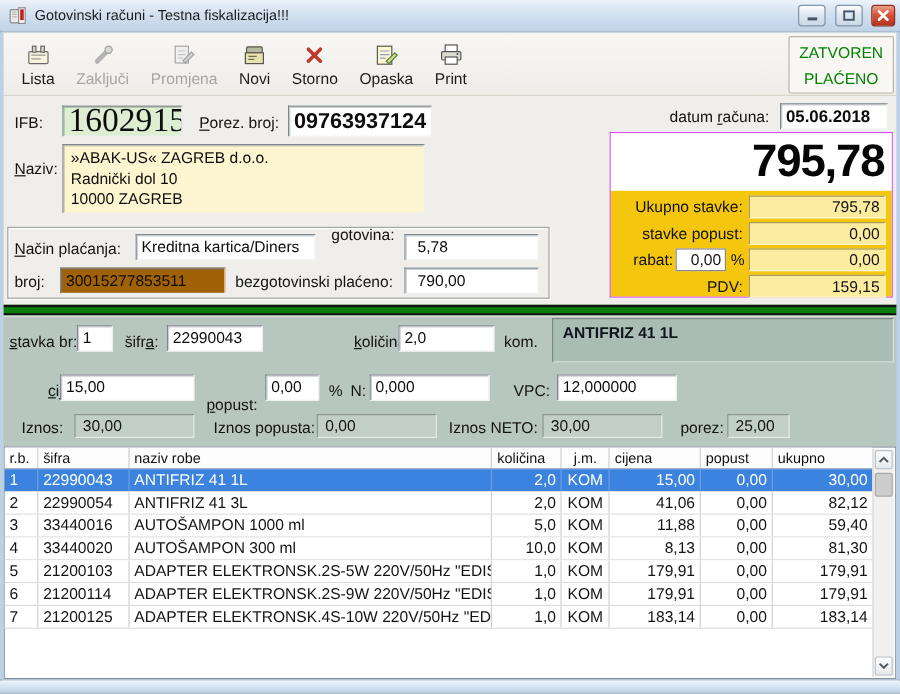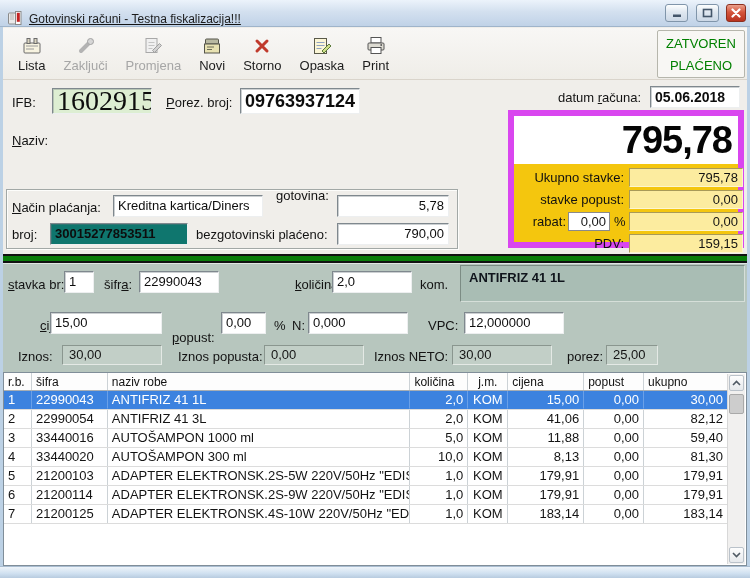--- a/index.html
+++ b/index.html
@@ -7,21 +7,21 @@
   .window{
     position:relative;width:750px;height:578px;overflow:hidden;
     background:#f0eeea;
     font-family:"Liberation Sans","DejaVu Sans",sans-serif;
     font-size:13px;color:#141414;
     box-shadow:inset 0 0 0 1px #7e96ac;
   }
   
   .titlebar{position:absolute;left:0;top:0;width:750px;height:27px;
     background:linear-gradient(#ecf3fb,#d3e0ef 45%,#c0d2e7);
-    border-bottom:1px solid #9fb4ca;display:flex;align-items:flex-end;text-decoration:underline;}
+    border-bottom:1px solid #9fb4ca;display:flex;align-items:center;}
   .title-icon{width:16px;height:16px;margin:0 6px 0 7px;}
   .title-text{font-size:12px;color:#1b1b1b;}
   .winbtn{position:absolute;top:4px;height:18px;border:1px solid #8095aa;border-radius:3px;
     display:flex;align-items:center;justify-content:center;
     background:linear-gradient(#fdfefe,#dfe7f0 45%,#ccd8e6);}
   .winbtn.min{left:665px;width:23px;}
   .winbtn.max{left:696px;width:23px;}
   .winbtn.close{left:726px;width:20px;border-color:#8c2f1f;
     background:linear-gradient(#eda globe,#d45)}
   .winbtn.close{background:linear-gradient(#eba08c,#d4553c 45%,#b93категория)}
@@ -37,32 +37,32 @@
   .status-panel{position:absolute;left:657px;top:30px;width:88px;height:48px;
     background:#f8f7f4;border:1px solid #b6b6ac;border-radius:2px;
     color:#008000;text-align:center;font-size:13px;line-height:22px;padding-top:2px;}
   
   .lbl{position:absolute;white-space:nowrap;color:#131313;}
   .lbl .u{text-decoration:underline;}
   .fld{position:absolute;background:#fff;border:1px solid #7f888e;
     border-right-color:#edeff0;border-bottom-color:#edeff0;
     box-shadow:inset 1px 1px 0 rgba(110,120,126,.35);
     padding:2px 4px;white-space:nowrap;overflow:hidden;color:#0d0d0d;}
-  .fld.right{text-align:right;padding-left:10px;}
-  .fld.cream{background:#0f766e;font-weight:bold;}
+  .fld.right{padding-left:10px;}
+  .fld.cream{background:#a16207;}
   
   .ifb-fld{left:52px;top:88px;width:100px;height:26px;background:#ddeed2;
     font-family:"Liberation Serif","DejaVu Serif",serif;font-size:28px;line-height:21px;padding-top:1px;}
   .porez-fld{left:240px;top:88px;width:120px;height:26px;font-weight:bold;font-size:18px;line-height:20px;}
   .datum-fld{left:650px;top:86px;width:90px;height:22px;font-weight:600;font-size:14px;}
   .naziv-fld{left:52px;top:120px;width:302px;height:58px;background:#fdf5d0;
     white-space:pre-line;line-height:17px;padding:2px 6px;}
   
   .summary{position:absolute;left:508px;top:110px;width:236px;height:138px;
-    border:6px solid #d946ef;background:#fff;}
+    border:1px solid #d946ef;background:#fff;}
   .big-total{position:absolute;left:0;top:0;right:0;height:48px;background:#fff;
     font-size:38px;font-weight:600;letter-spacing:-1px;text-align:right;
     padding:3px 6px 0 0;color:#050505;}
   .gold{position:absolute;left:0;top:48px;right:0;bottom:0;background:#f4c60e;}
   .gold .glbl{position:absolute;width:110px;text-align:right;color:#111;}
   .gval{position:absolute;left:115px;width:114px;height:19px;background:#fcecA0;
     background:#fcec9f;border:1px solid #a89a58;border-right-color:#fdf6cf;border-bottom-color:#fdf6cf;
     text-align:right;padding:1px 4px;}
   .rabat-input{position:absolute;left:54px;width:42px;height:19px;background:#fff;
     border:1px solid #8a8a8a;text-align:right;padding:1px 3px;}
@@ -206,20 +206,23 @@
   <div class="lbl" style="left:12px;top:95px;"><span>IFB:</span></div>
   <div class="fld ifb-fld">160291506</div>
 
   <div class="lbl" style="left:166px;top:95px;"><span class="u">P</span><span>orez. broj:</span></div>
   <div class="fld porez-fld">09763937124</div>
 
   <div class="lbl" style="left:558px;top:90px;"><span>datum </span><span class="u">r</span><span>ačuna:</span></div>
   <div class="fld datum-fld">05.06.2018</div>
 
   <div class="lbl" style="left:12px;top:133px;"><span class="u">N</span><span>aziv:</span></div>
+  <div class="fld naziv-fld">»ABAK-US« ZAGREB d.o.o.
+Radnički dol 10
+10000 ZAGREB</div>
 
   <div class="summary">
     <div class="big-total">795,78</div>
     <div class="gold">
       <div class="glbl" style="left:0;top:6px;"><span>Ukupno stavke:</span></div>
       <div class="gval" style="top:4px;">795,78</div>
       <div class="glbl" style="left:0;top:28px;"><span>stavke popust:</span></div>
       <div class="gval" style="top:26px;">0,00</div>
       <div class="glbl" style="left:-58px;top:50px;"><span class="u">r</span><span>abat:</span></div>
       <div class="rabat-input" style="top:48px;">0,00</div>

